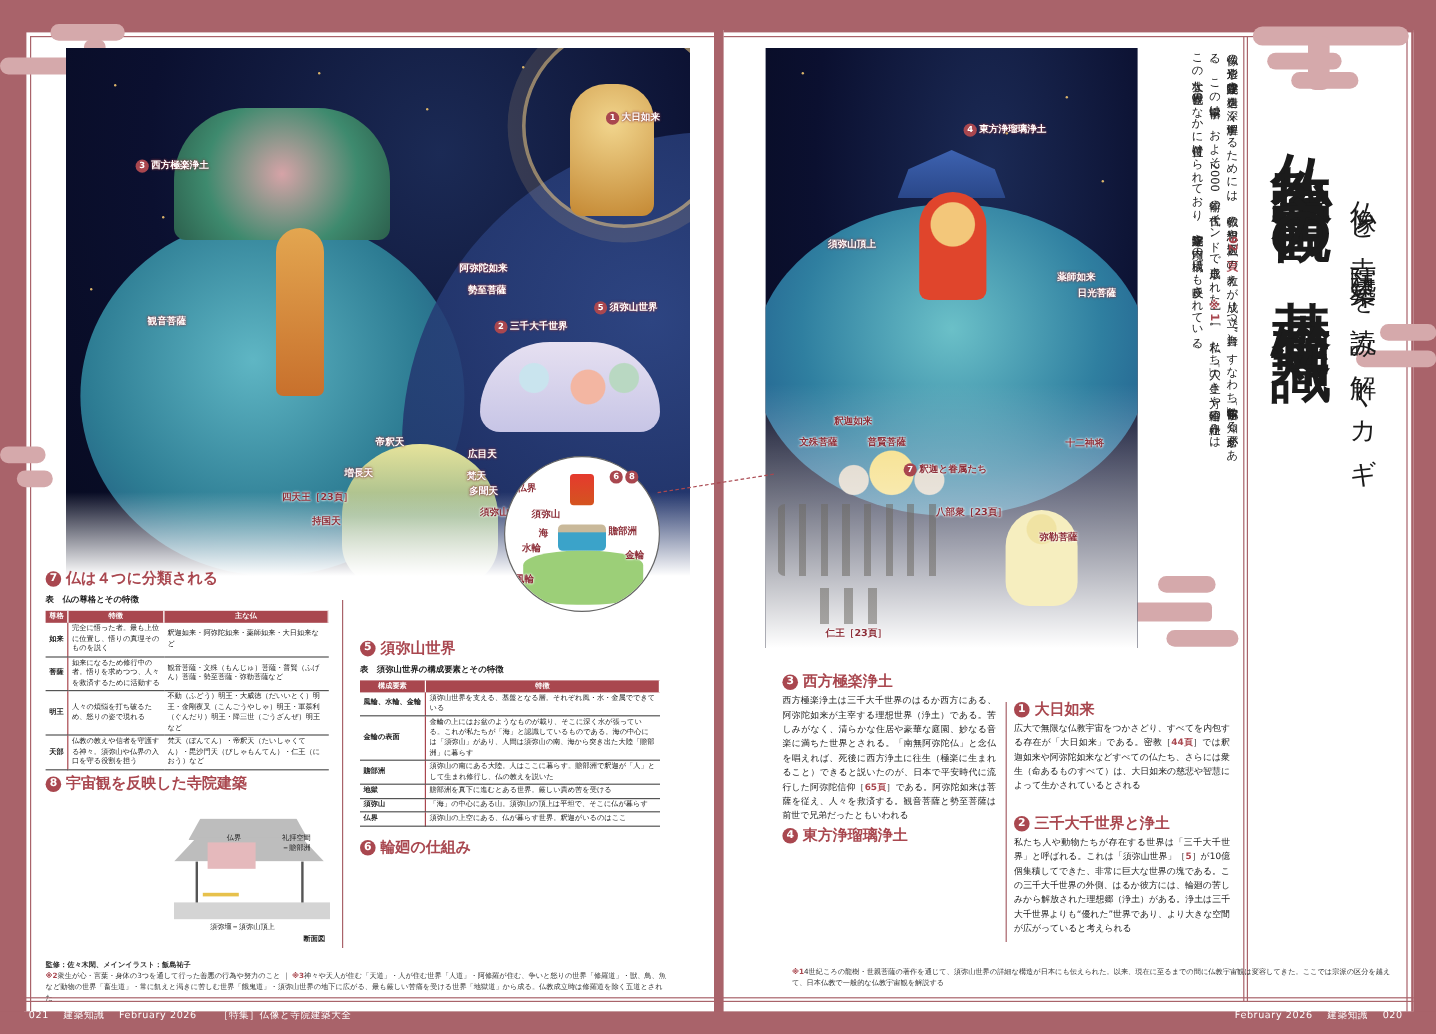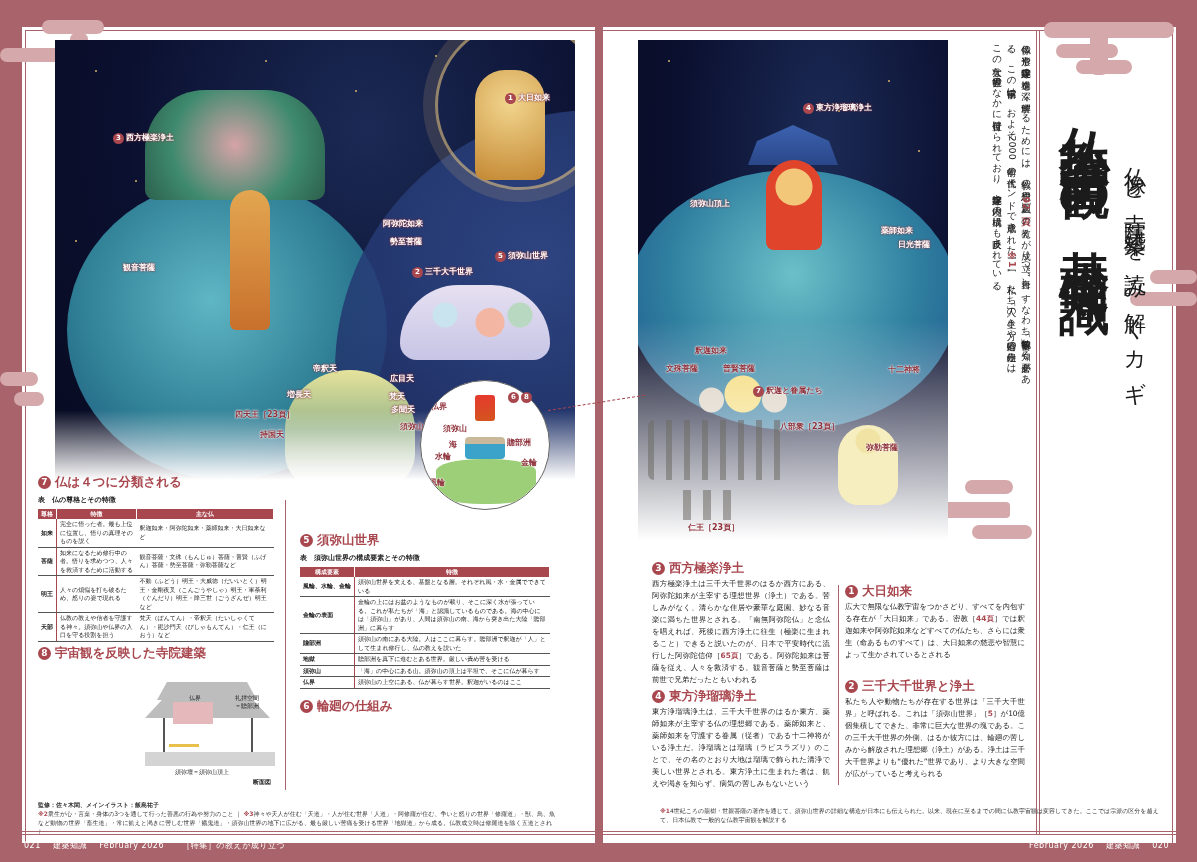--- a/index.html
+++ b/index.html
@@ -279,21 +279,20 @@
         <span>西方極楽浄土</span>
       </h3>
     <p style="font-size:7.4px;line-height:12px"><span>西方極楽浄土は三千大千世界のはるか西方にある、阿弥陀如来が主宰する理想世界（浄土）である。苦しみがなく、清らかな住居や豪華な庭園、妙なる音楽に満ちた世界とされる。「南無阿弥陀仏」と念仏を唱えれば、死後に西方浄土に往生（極楽に生まれること）できると説いたのが、日本で平安時代に流行した阿弥陀信仰［</span><span class="ref">65頁</span><span>］である。阿弥陀如来は菩薩を従え、人々を救済する。観音菩薩と勢至菩薩は前世で兄弟だったともいわれる</span></p>
   </div>
 
   <div class="sec" style="left:652px;top:688px;width:178px">
     <h3>
         <span class="circ">4</span>
         <span>東方浄瑠璃浄土</span>
       </h3>
-    <p style="font-size:7.4px;line-height:12px">東方浄瑠璃浄土は、三千大千世界のはるか東方、薬師如来が主宰する仏の理想郷である。薬師如来と、薬師如来を守護する眷属（従者）である十二神将がいる浄土だ。浄瑠璃とは瑠璃（ラピスラズリ）のことで、その名のとおり大地は瑠璃で飾られた清浄で美しい世界とされる。東方浄土に生まれた者は、飢えや渇きを知らず、病気の苦しみもないという</p>
   </div>
   <div class="vline" style="left:838px;top:585px;height:200px"></div>
 
   <div class="sec" style="left:845px;top:583px;width:180px">
     <h3>
         <span class="circ">1</span>
         <span>大日如来</span>
       </h3>
     <p style="font-size:7.4px;line-height:12px"><span>広大で無限な仏教宇宙をつかさどり、すべてを内包する存在が「大日如来」である。密教［</span><span class="ref">44頁</span><span>］では釈迦如来や阿弥陀如来などすべての仏たち、さらには衆生（命あるものすべて）は、大日如来の慈悲や智慧によって生かされているとされる</span></p>
   </div>
@@ -310,20 +309,20 @@
     <span class="ref">※1</span><span>4世紀ころの龍樹・世親菩薩の著作を通じて、須弥山世界の詳細な構造が日本にも伝えられた。以来、現在に至るまでの間に仏教宇宙観は変容してきた。ここでは宗派の区分を越えて、日本仏教で一般的な仏教宇宙観を解説する</span>
   </div>
 
   <div class="foot-line" style="left:20px;width:1158px;top:831px"></div>
   <div class="foot-line" style="left:20px;width:1158px;top:834px"></div>
   <div class="footer-band"></div>
   <div class="folio" style="left:24px;top:840px">
     <span>021</span>&nbsp;&nbsp;&nbsp;
     <span>建築知識</span>&nbsp;&nbsp;&nbsp;
     <span>February 2026</span>&nbsp;&nbsp;&nbsp;&nbsp;&nbsp;
-    <span>［特集］の教えが成り立つ</span>
+    <span>［特集］仏像と寺院建築大全</span>
   </div>
   <div class="folio" style="right:28px;top:840px">
     <span>February 2026</span>&nbsp;&nbsp;&nbsp;
     <span>建築知識</span>&nbsp;&nbsp;&nbsp;
     <span>020</span>
   </div>
 </div>
 
 </body></html>

